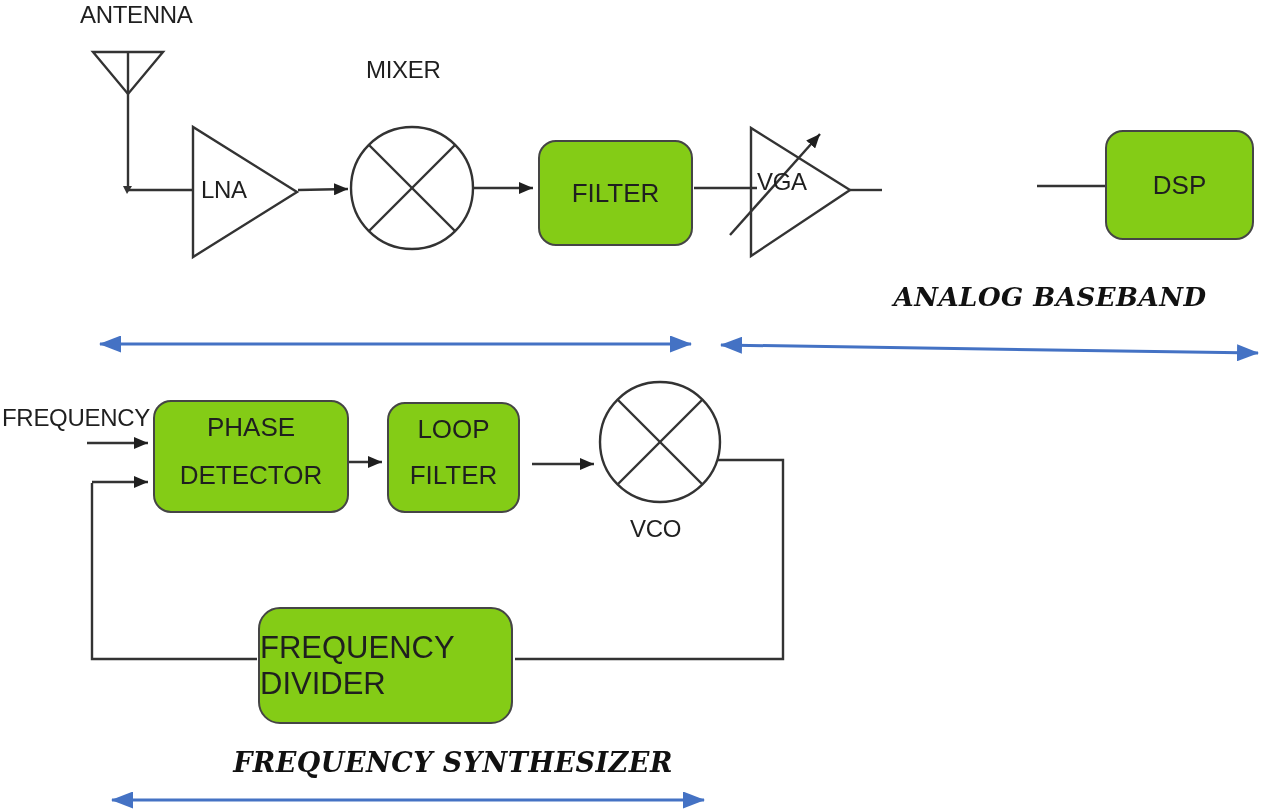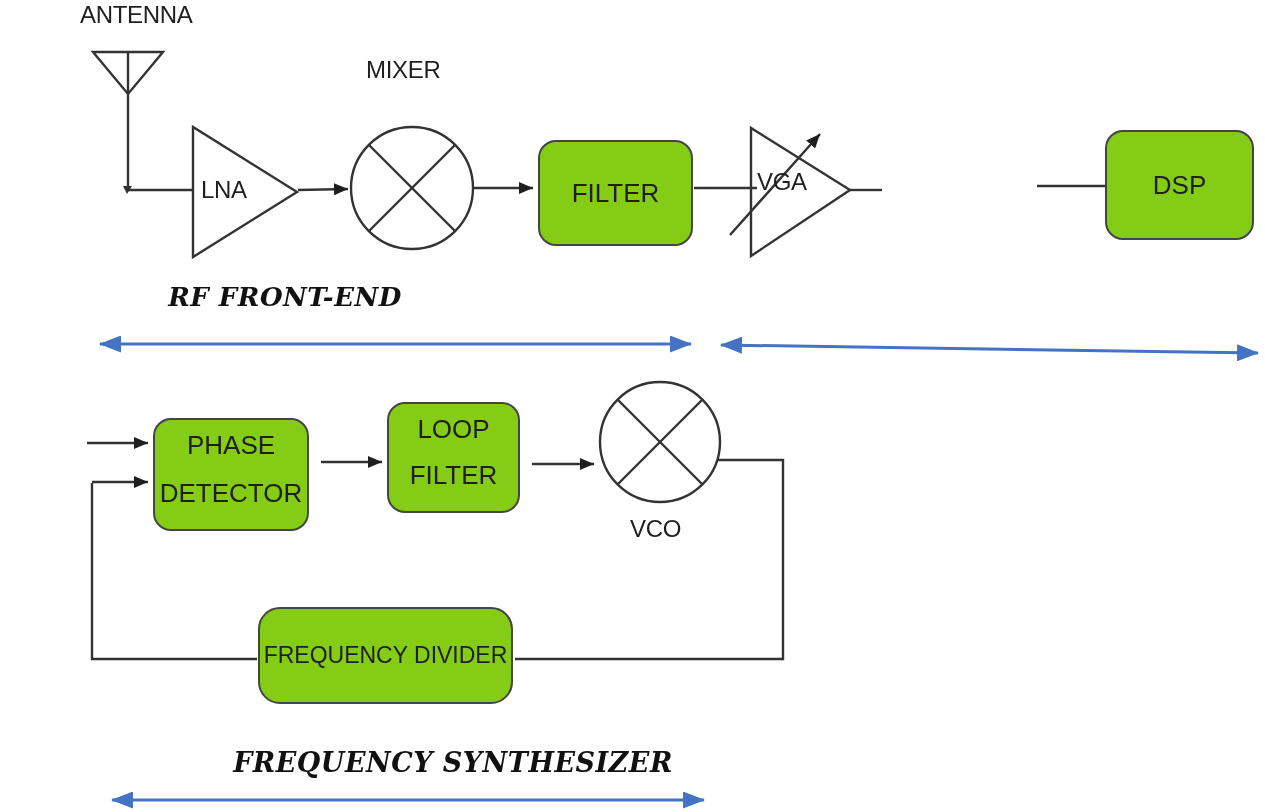--- a/index.html
+++ b/index.html
@@ -126,43 +126,44 @@
 
   <div class="block" style="left:538px; top:140px; width:155px; height:106px;">
     <span>FILTER</span>
   </div>
 
 
   <div class="block" style="left:1105px; top:130px; width:149px; height:110px;">
     <span>DSP</span>
   </div>
 
-  <div class="block two-line" style="left:153px; top:418px; width:156px; height:113px;">
+  <div class="block two-line" style="left:153px; top:400px; width:196px; height:113px;">
     <span>PHASE</span>
     <span>DETECTOR</span>
   </div>
 
   <div class="block two-line" style="left:387px; top:402px; width:133px; height:111px;">
     <span>LOOP</span>
     <span>FILTER</span>
   </div>
 
-  <div class="block" style="left:258px; top:607px; width:255px; height:97px; font-size:23px; border-radius:22px;">
+  <div class="block" style="left:258px; top:607px; width:255px; height:117px; font-size:31px; border-radius:22px;">
     <span>FREQUENCY DIVIDER</span>
   </div>
 
   <div class="label" style="left:80px; top:1px;">ANTENNA</div>
 
   <div class="label" style="left:366px; top:56px;">MIXER</div>
 
   <div class="label" style="left:201px; top:176px;">LNA</div>
 
   <div class="label" style="left:757px; top:168px;">VGA</div>
 
   <div class="label" style="left:630px; top:515px;">VCO</div>
 
+  <div class="label" style="left:2px; top:404px;">FREQUENCY</div>
 
-  <div class="script-label" style="left:140px; top:282px; width:290px;">RF FRONT-END</div>
 
+  <div class="script-label" style="left:890px; top:282px; width:320px;">ANALOG BASEBAND</div>
 
   <div class="script-label" style="left:213px; top:747px; width:480px; font-size:27px;">FREQUENCY SYNTHESIZER</div>
 
 </div>
 
 </body></html>

